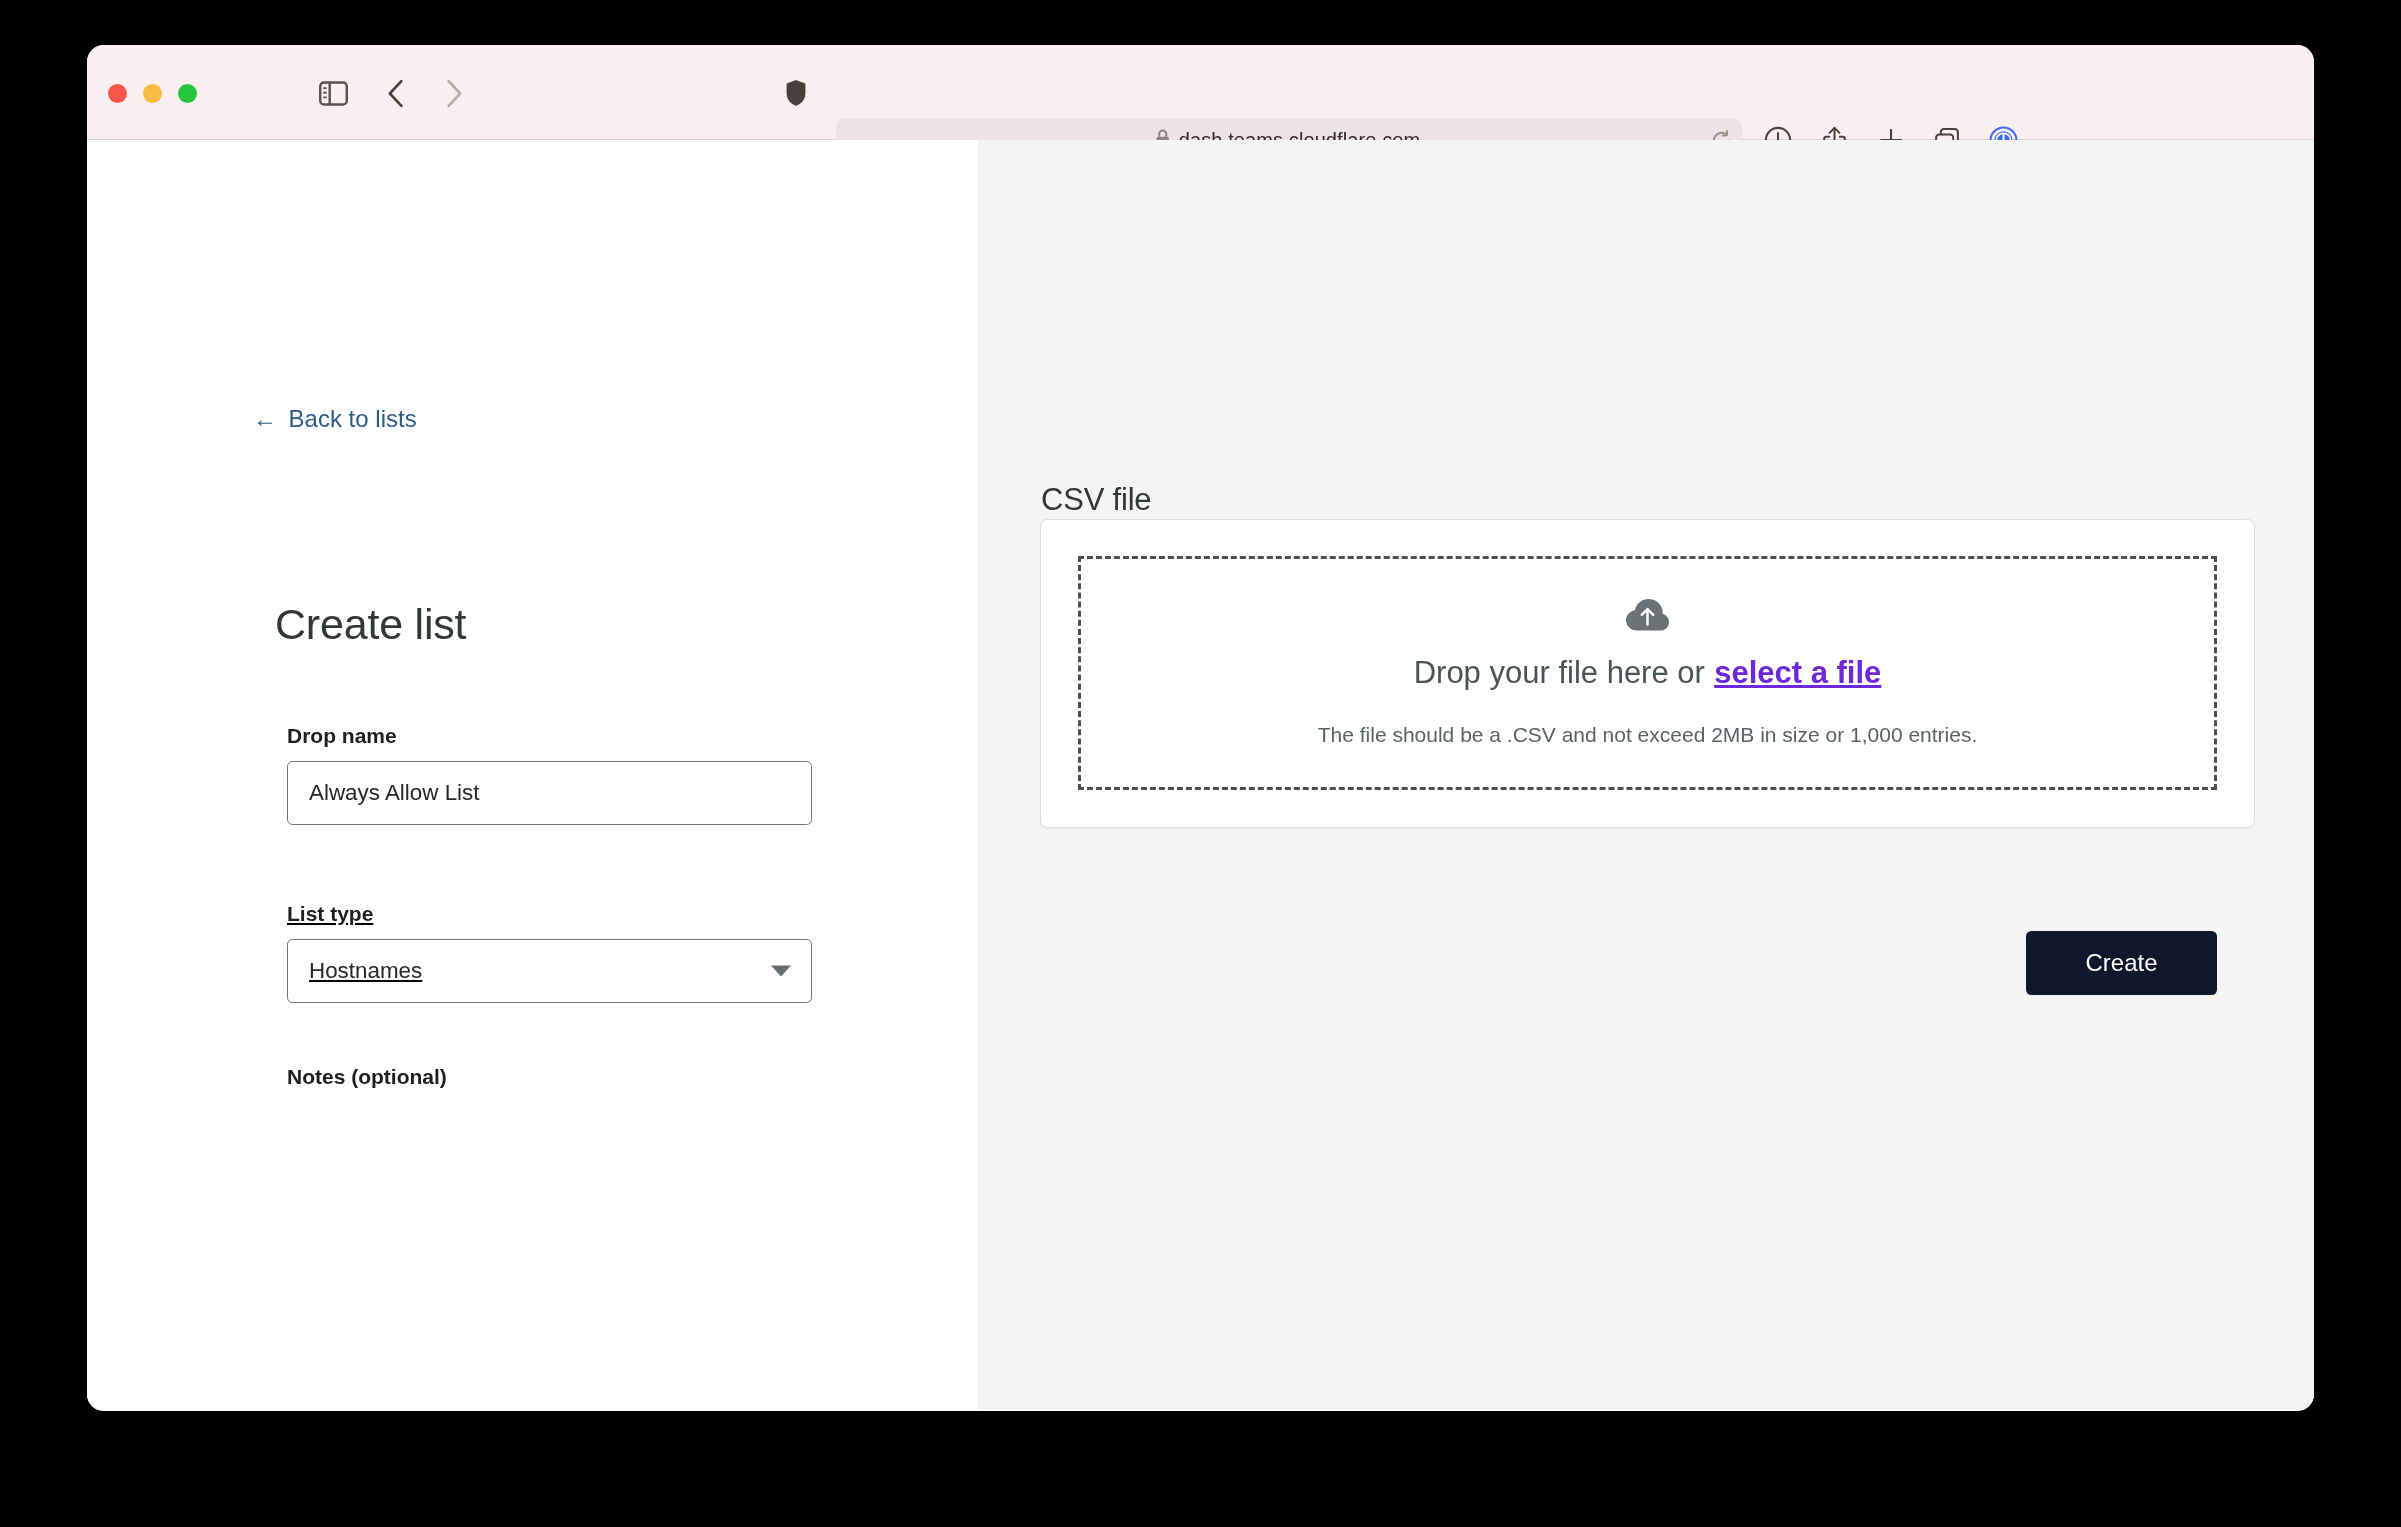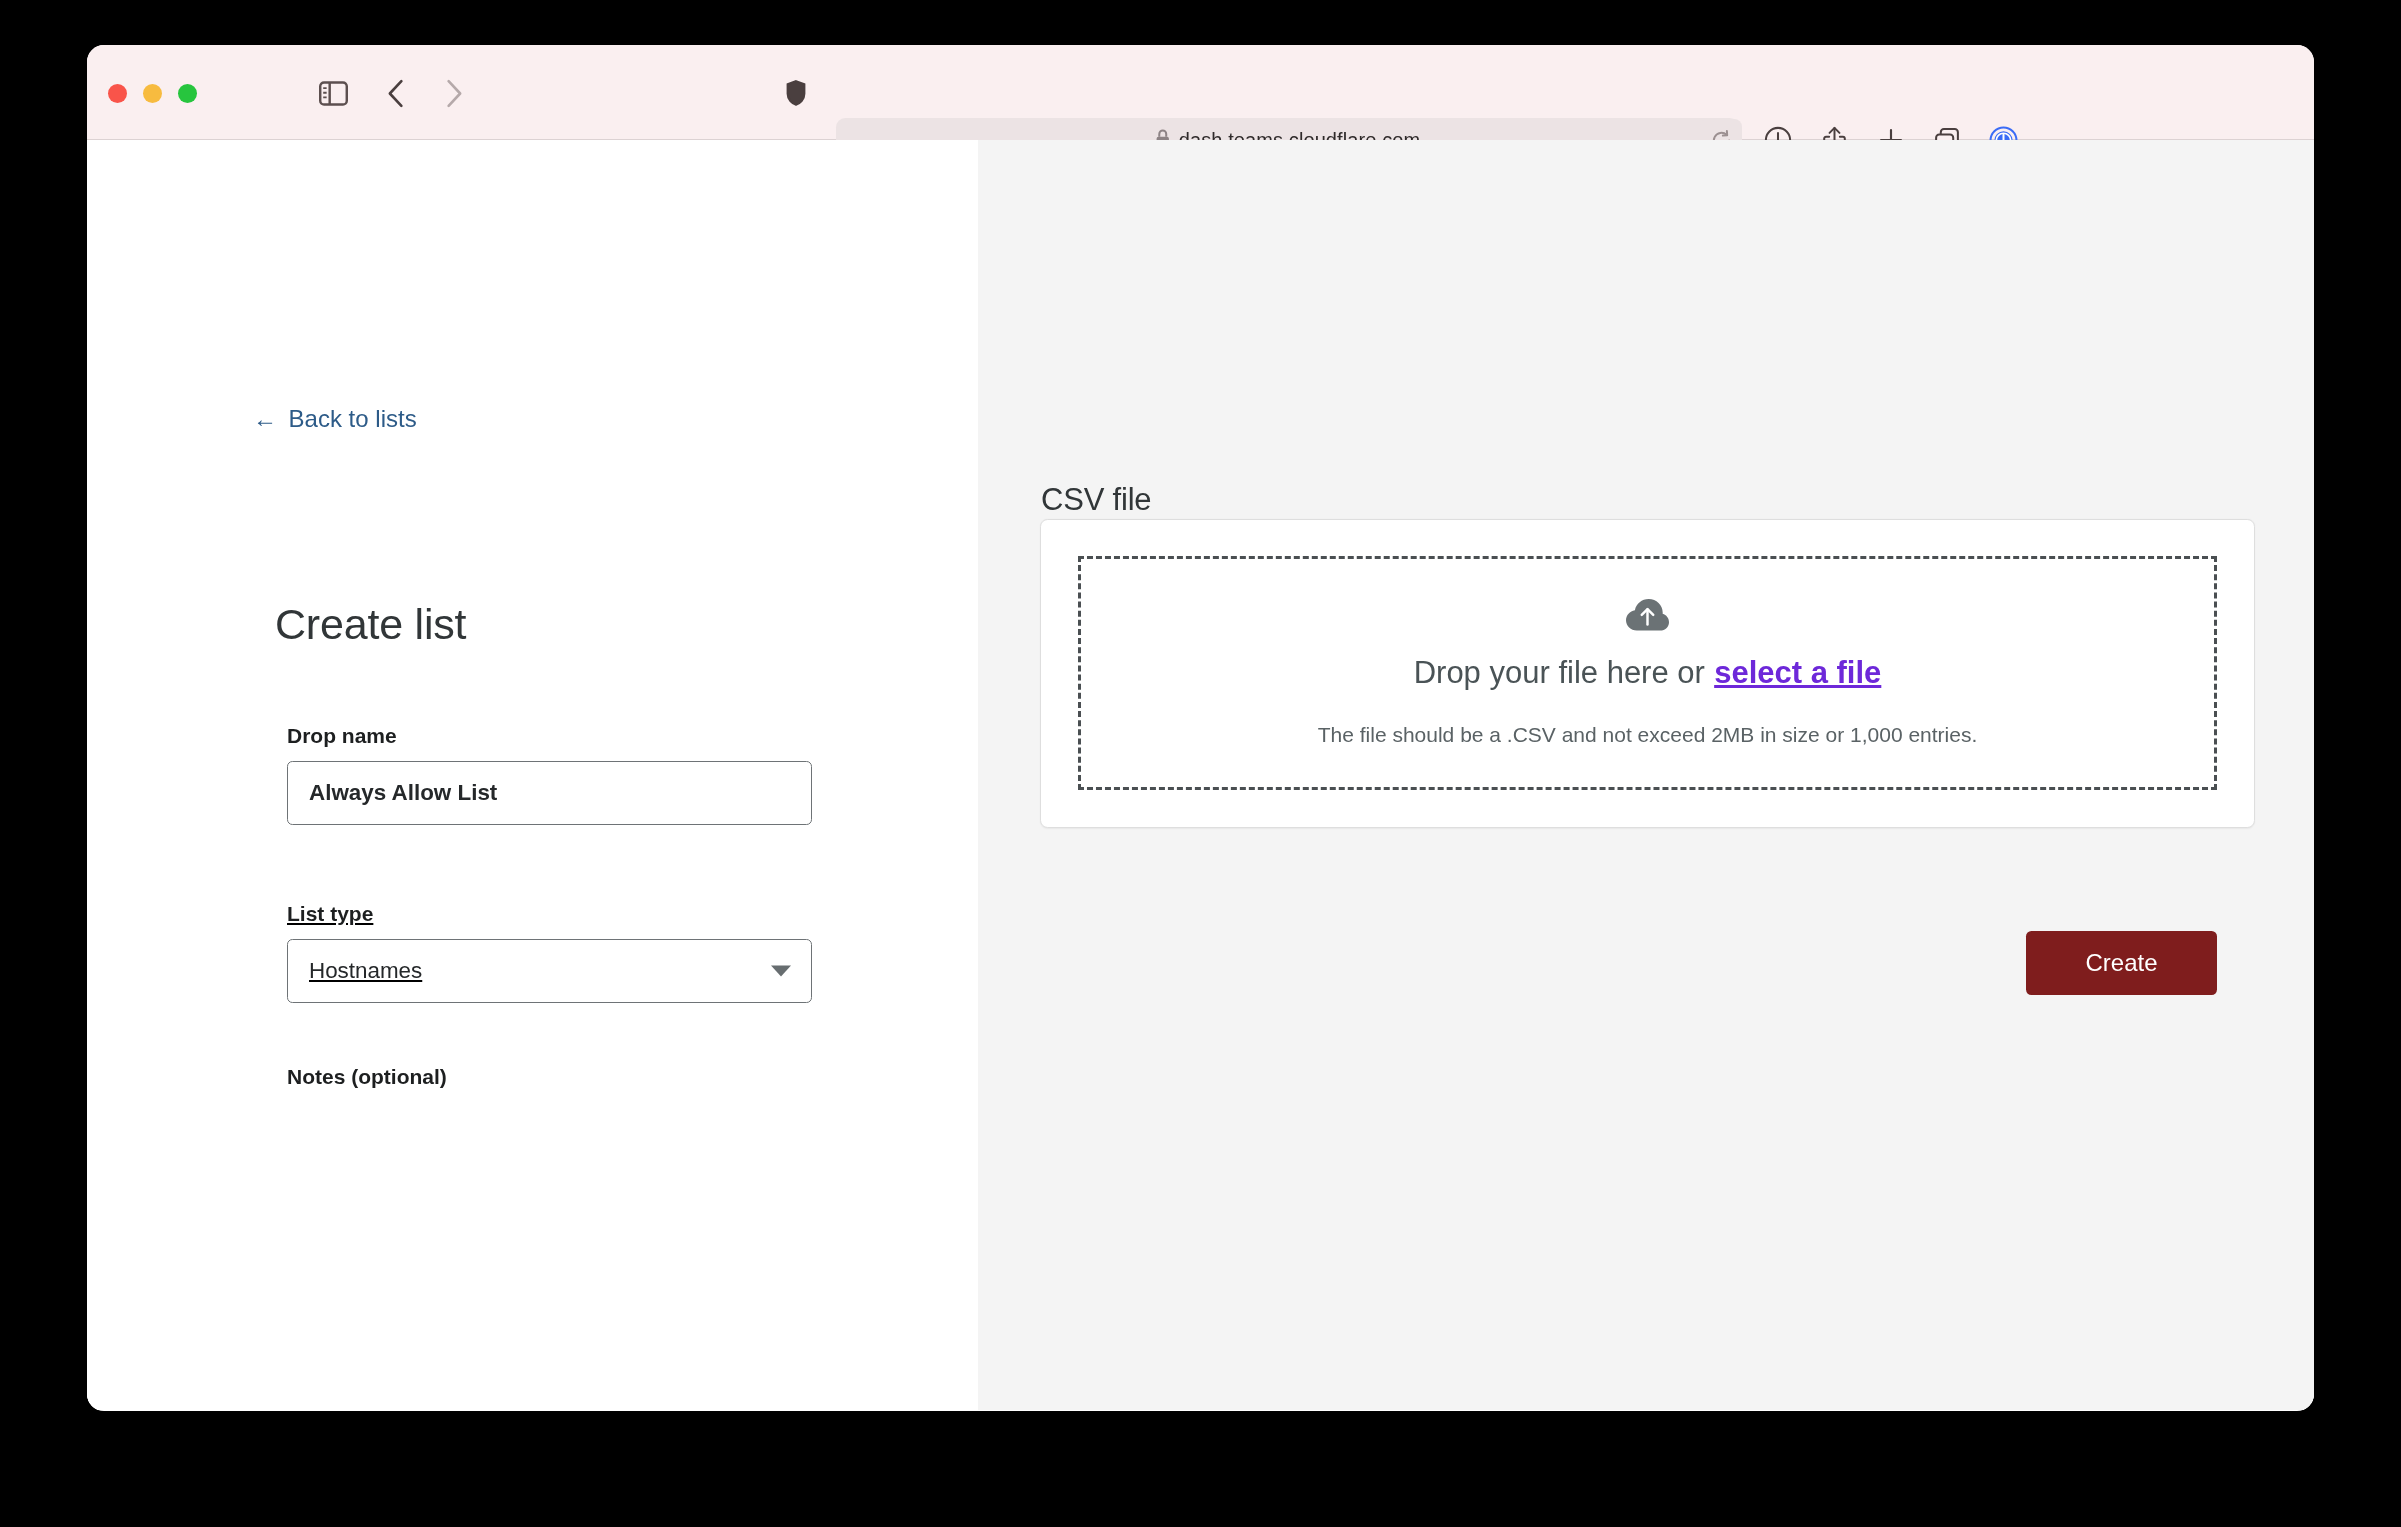--- a/index.html
+++ b/index.html
@@ -164,21 +164,20 @@
     box-sizing: border-box;
     height: 64px;
     border: 0.8px solid #6e7376;
     border-radius: 5.4px;
     font-size: 22.4px;
     color: #25282a;
     padding: 0 21px;
     background: #fff;
     font-family: "Liberation Sans", sans-serif;
     outline: none;
-    font-weight: bold;
   }
 
   #field-list-name { top: 584px; }
   #field-list-type { top: 762px; text-decoration: underline; }
   #field-notes     { top: 925px; }
 
   .select-wrap { position: relative; }
   .select-input {
     width: 100%;
     box-sizing: border-box;
@@ -280,21 +279,21 @@
     font-size: 21px;
     color: #5a6265;
   }
 
   #create-button {
     position: absolute;
     left: 1048px;
     top: 791px;
     width: 191px;
     height: 64px;
-    background: #7f1d1d;
+    background: #0f172a;
     color: #ffffff;
     border: none;
     border-radius: 5.4px;
     font-size: 24px;
     font-family: "Liberation Sans", sans-serif;
     cursor: pointer;
     display: flex;
     align-items: center;
     justify-content: center;
   }

